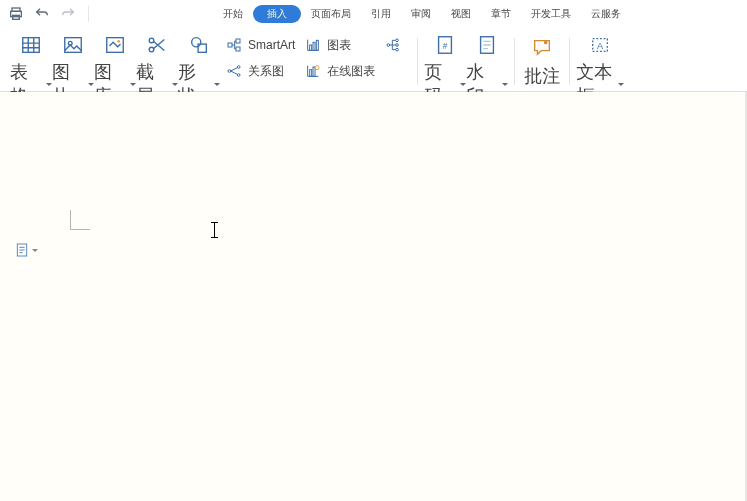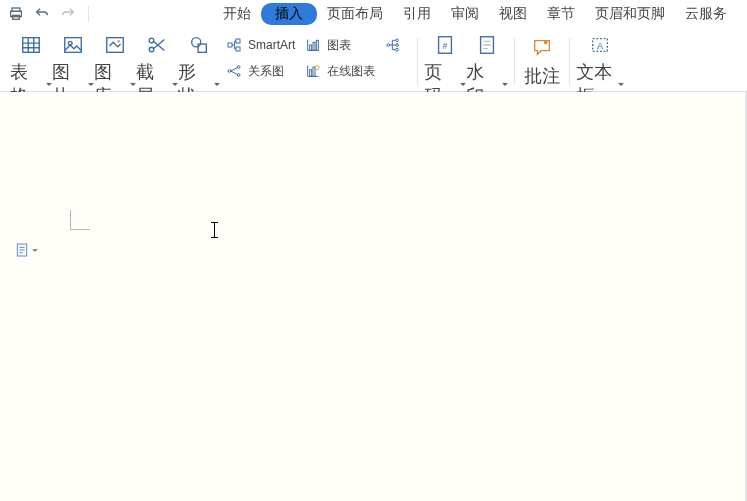--- a/index.html
+++ b/index.html
@@ -3,22 +3,22 @@
 <meta charset="utf-8">
 <style>
   * { margin: 0; padding: 0; box-sizing: border-box; font-family: "Microsoft YaHei", sans-serif; }
   body { width: 747px; height: 501px; background: #fffef9; overflow: hidden; }
   .quickbar { height: 28px; display: flex; align-items: center; padding: 0 6px; background: #fff; }
   .qicon { width: 20px; height: 20px; display: flex; align-items: center; justify-content: center; color: #5b6b7a; margin-right: 6px; }
   .qicon svg { width: 16px; height: 16px; }
   .redo { color: #b9c0c7; }
   .qsep { width: 1px; height: 16px; background: #e4e6ea; margin: 0 4px; }
   .tabs { display: flex; align-items: center; margin-left: 120px; }
-  .tab { padding: 2px 10px; font-size: 14px; color: #444; cursor: pointer; }
-  .tab.active { background: #2f7bd9; color: #000000; border-radius: 10px; padding: 2px 14px; }
+  .tab { padding: 2px 10px; font-size: 10px; color: #444; cursor: pointer; }
+  .tab.active { background: #2f7bd9; color: #fef9c3; border-radius: 10px; padding: 2px 14px; }
   .ribbon { height: 64px; display: flex; padding: 4px 10px 0; border-bottom: 1px solid #dcdde0; background: #fff; box-shadow: 0 1px 3px rgba(0,0,0,0.05); }
   .group { display: flex; flex-direction: column; }
   .group.two-col { flex-direction: row; }
   .col { display: flex; flex-direction: column; justify-content: flex-start; }
   .big { display: flex; flex-direction: column; align-items: center; width: 42px; padding-top: 2px; cursor: pointer; }
   .big .ic { width: 26px; height: 26px; display: flex; align-items: center; justify-content: center; color: #3d6ea8; }
   .big .ic svg { width: 22px; height: 22px; }
   .big .lbl { font-size: 18px; color: #444; margin-top: 4px; display: flex; align-items: center; }
   .drop::after { content: ""; display: inline-block; margin-left: 2px; border-top: 3px solid #666; border-left: 3px solid transparent; border-right: 3px solid transparent; }
   .row-item { display: flex; align-items: center; height: 26px; padding: 0 4px; font-size: 12px; color: #444; cursor: pointer; }
@@ -62,21 +62,21 @@
   <div class="qsep"></div>
 
   <div class="tabs">
     <div class="tab">开始</div>
     <div class="tab active">插入</div>
     <div class="tab">页面布局</div>
     <div class="tab">引用</div>
     <div class="tab">审阅</div>
     <div class="tab">视图</div>
     <div class="tab">章节</div>
-    <div class="tab">页眉和页脚</div>
+    <div class="tab">开发工具</div>
     <div class="tab">云服务</div>
   </div>
 </div>
 
 <div class="ribbon">
 
   <div class="big">
     <div class="ic">
         <svg viewBox="0 0 24 24" fill="none" stroke="currentColor" stroke-width="1.5">
           <rect x="3" y="4" width="18" height="16"></rect>

